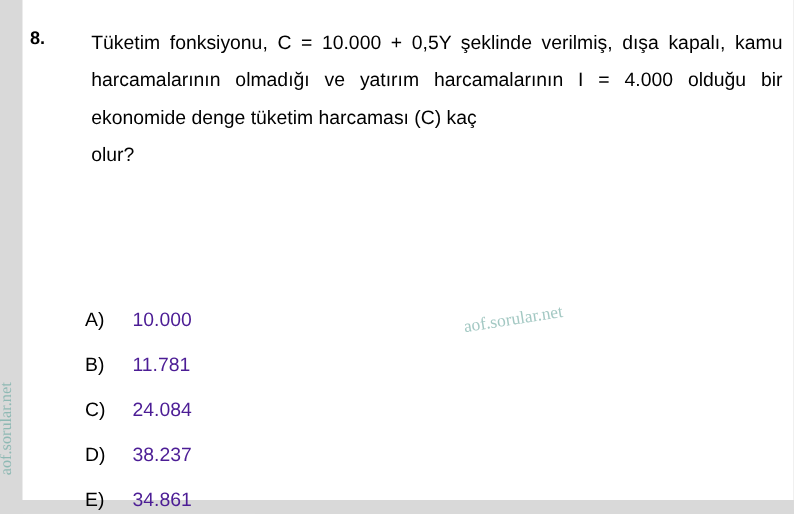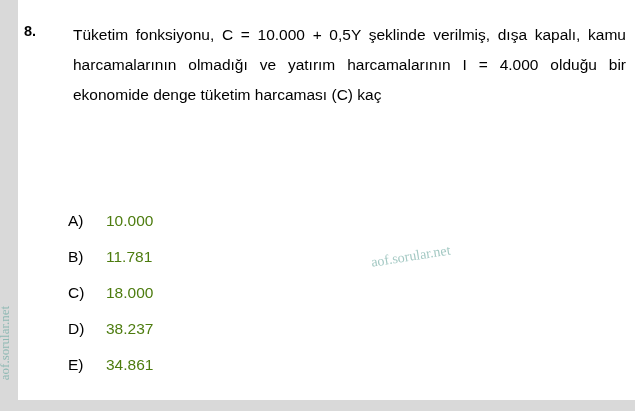--- a/index.html
+++ b/index.html
@@ -86,21 +86,22 @@
     height: 36px;
     font-size: 15.5px;
     color: #000;
   }
   .opt-letter {
     width: 38px;
     flex: 0 0 38px;
     color: #000;
   }
   .opt-text {
-    color: #4d7c0f;
+    color: #4c1d95;
+    margin-top: 36px;
   }
   .wm-center {
     position: absolute;
     left: 352px;
     top: 255px;
     font-size: 14px;
     color: #9fc6c0;
     opacity: .95;
     transform: rotate(-9deg);
     transform-origin: left top;
@@ -128,35 +129,36 @@
 
   <div class="left-strip"></div>
   <div class="bottom-strip"></div>
 
   <div class="sheet">
 
     <div class="question">
       <div class="q-number">8.</div>
       <div class="q-text">
         <span>Tüketim fonksiyonu, C = 10.000 + 0,5Y şeklinde verilmiş, dışa kapalı, kamu harcamalarının olmadığı ve yatırım harcamalarının I = 4.000 olduğu bir ekonomide denge tüketim harcaması (C) kaç</span>
+        <span class="lastline">olur?</span>
       </div>
     </div>
 
     <div class="options">
       <div class="option">
         <span class="opt-letter">A)</span>
         <span class="opt-text">10.000</span>
       </div>
       <div class="option">
         <span class="opt-letter">B)</span>
         <span class="opt-text">11.781</span>
       </div>
       <div class="option">
         <span class="opt-letter">C)</span>
-        <span class="opt-text">18.000</span>
+        <span class="opt-text">24.084</span>
       </div>
       <div class="option">
         <span class="opt-letter">D)</span>
         <span class="opt-text">38.237</span>
       </div>
       <div class="option">
         <span class="opt-letter">E)</span>
         <span class="opt-text">34.861</span>
       </div>
     </div>

